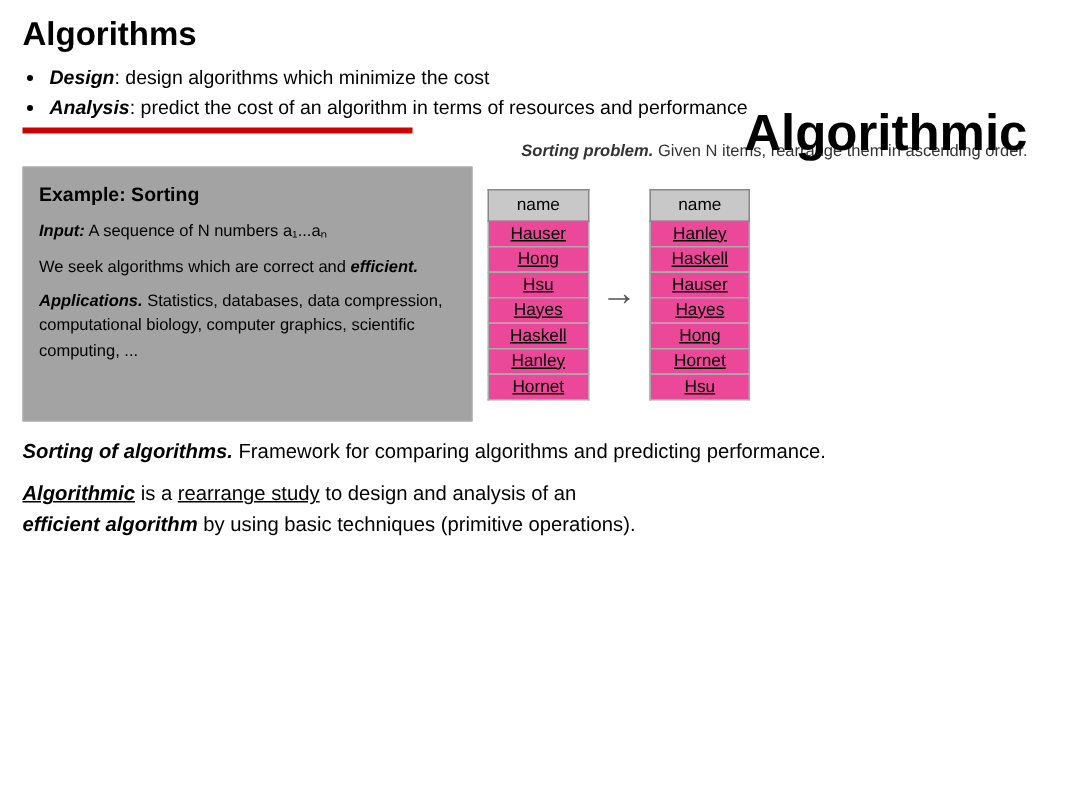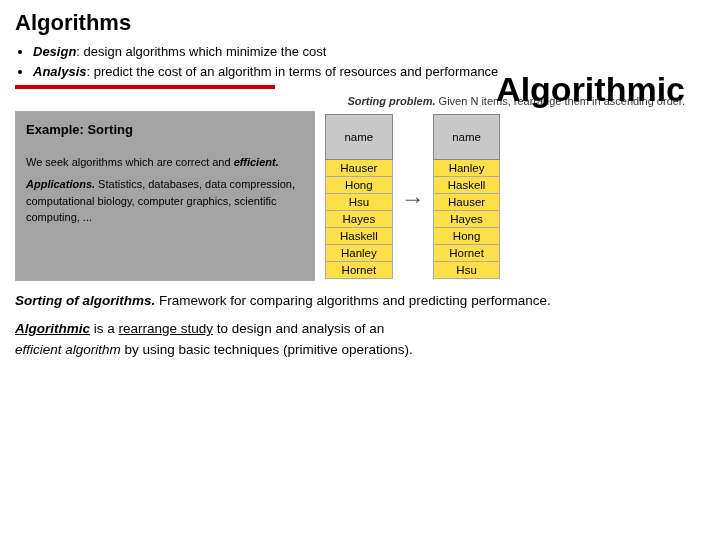--- a/index.html
+++ b/index.html
@@ -119,29 +119,30 @@
     }
 
     .sort-table {
       border-collapse: collapse;
       font-size: 11.5px;
       font-family: Arial, sans-serif;
     }
     .sort-table th {
       background: #c8c8c8;
       border: 1px solid #888;
-      padding: 16px 14px;
+      padding: 4px 14px;
       text-align: center;
       font-weight: normal;
     }
     .sort-table td {
       border: 1px solid #aaa;
       padding: 2px 14px;
       text-align: center;
-      background: #fde047;
+      background: #ec4899;
+      text-decoration: underline;
     }
 
     .arrow-symbol {
       font-size: 24px;
       color: #555;
       align-self: center;
     }
 
     
     .analysis-section {
@@ -164,21 +165,21 @@
     }
     .bottom-paragraph .underline-italic-bold {
       font-weight: bold;
       font-style: italic;
       text-decoration: underline;
     }
     .bottom-paragraph .underline {
       text-decoration: underline;
     }
     .bottom-paragraph .bold-italic {
-      font-weight: normal;
+      font-weight: bold;
       font-style: italic;
       text-align: center;
     }
   </style>
 </head>
 <body>
 
 <div class="page-wrapper">
 
   <div class="page-title">Algorithms</div>
@@ -198,20 +199,23 @@
   <div class="red-bar"></div>
 
   <div class="sorting-problem-bar">
     <span class="bold-italic">Sorting problem.</span><span> Given N items, rearrange them in ascending order.</span>
   </div>
 
   <div class="content-row">
 
     <div class="example-box">
       <div class="example-title">Example: Sorting</div>
+      <div>
+        <span class="example-section-label">Input:</span><span> A sequence of N numbers a₁...aₙ</span>
+      </div>
       <div style="height:4px;"></div>
       <div style="height:4px;"></div>
       <div>
         We seek algorithms which are correct and <span style="font-style:italic; font-weight:bold;">efficient.</span>
       </div>
       <div style="height:6px;"></div>
       <div>
         <span class="applications-label">Applications.</span><span> Statistics, databases, data compression, computational biology, computer graphics, scientific computing, ...</span>
       </div>
     </div>

